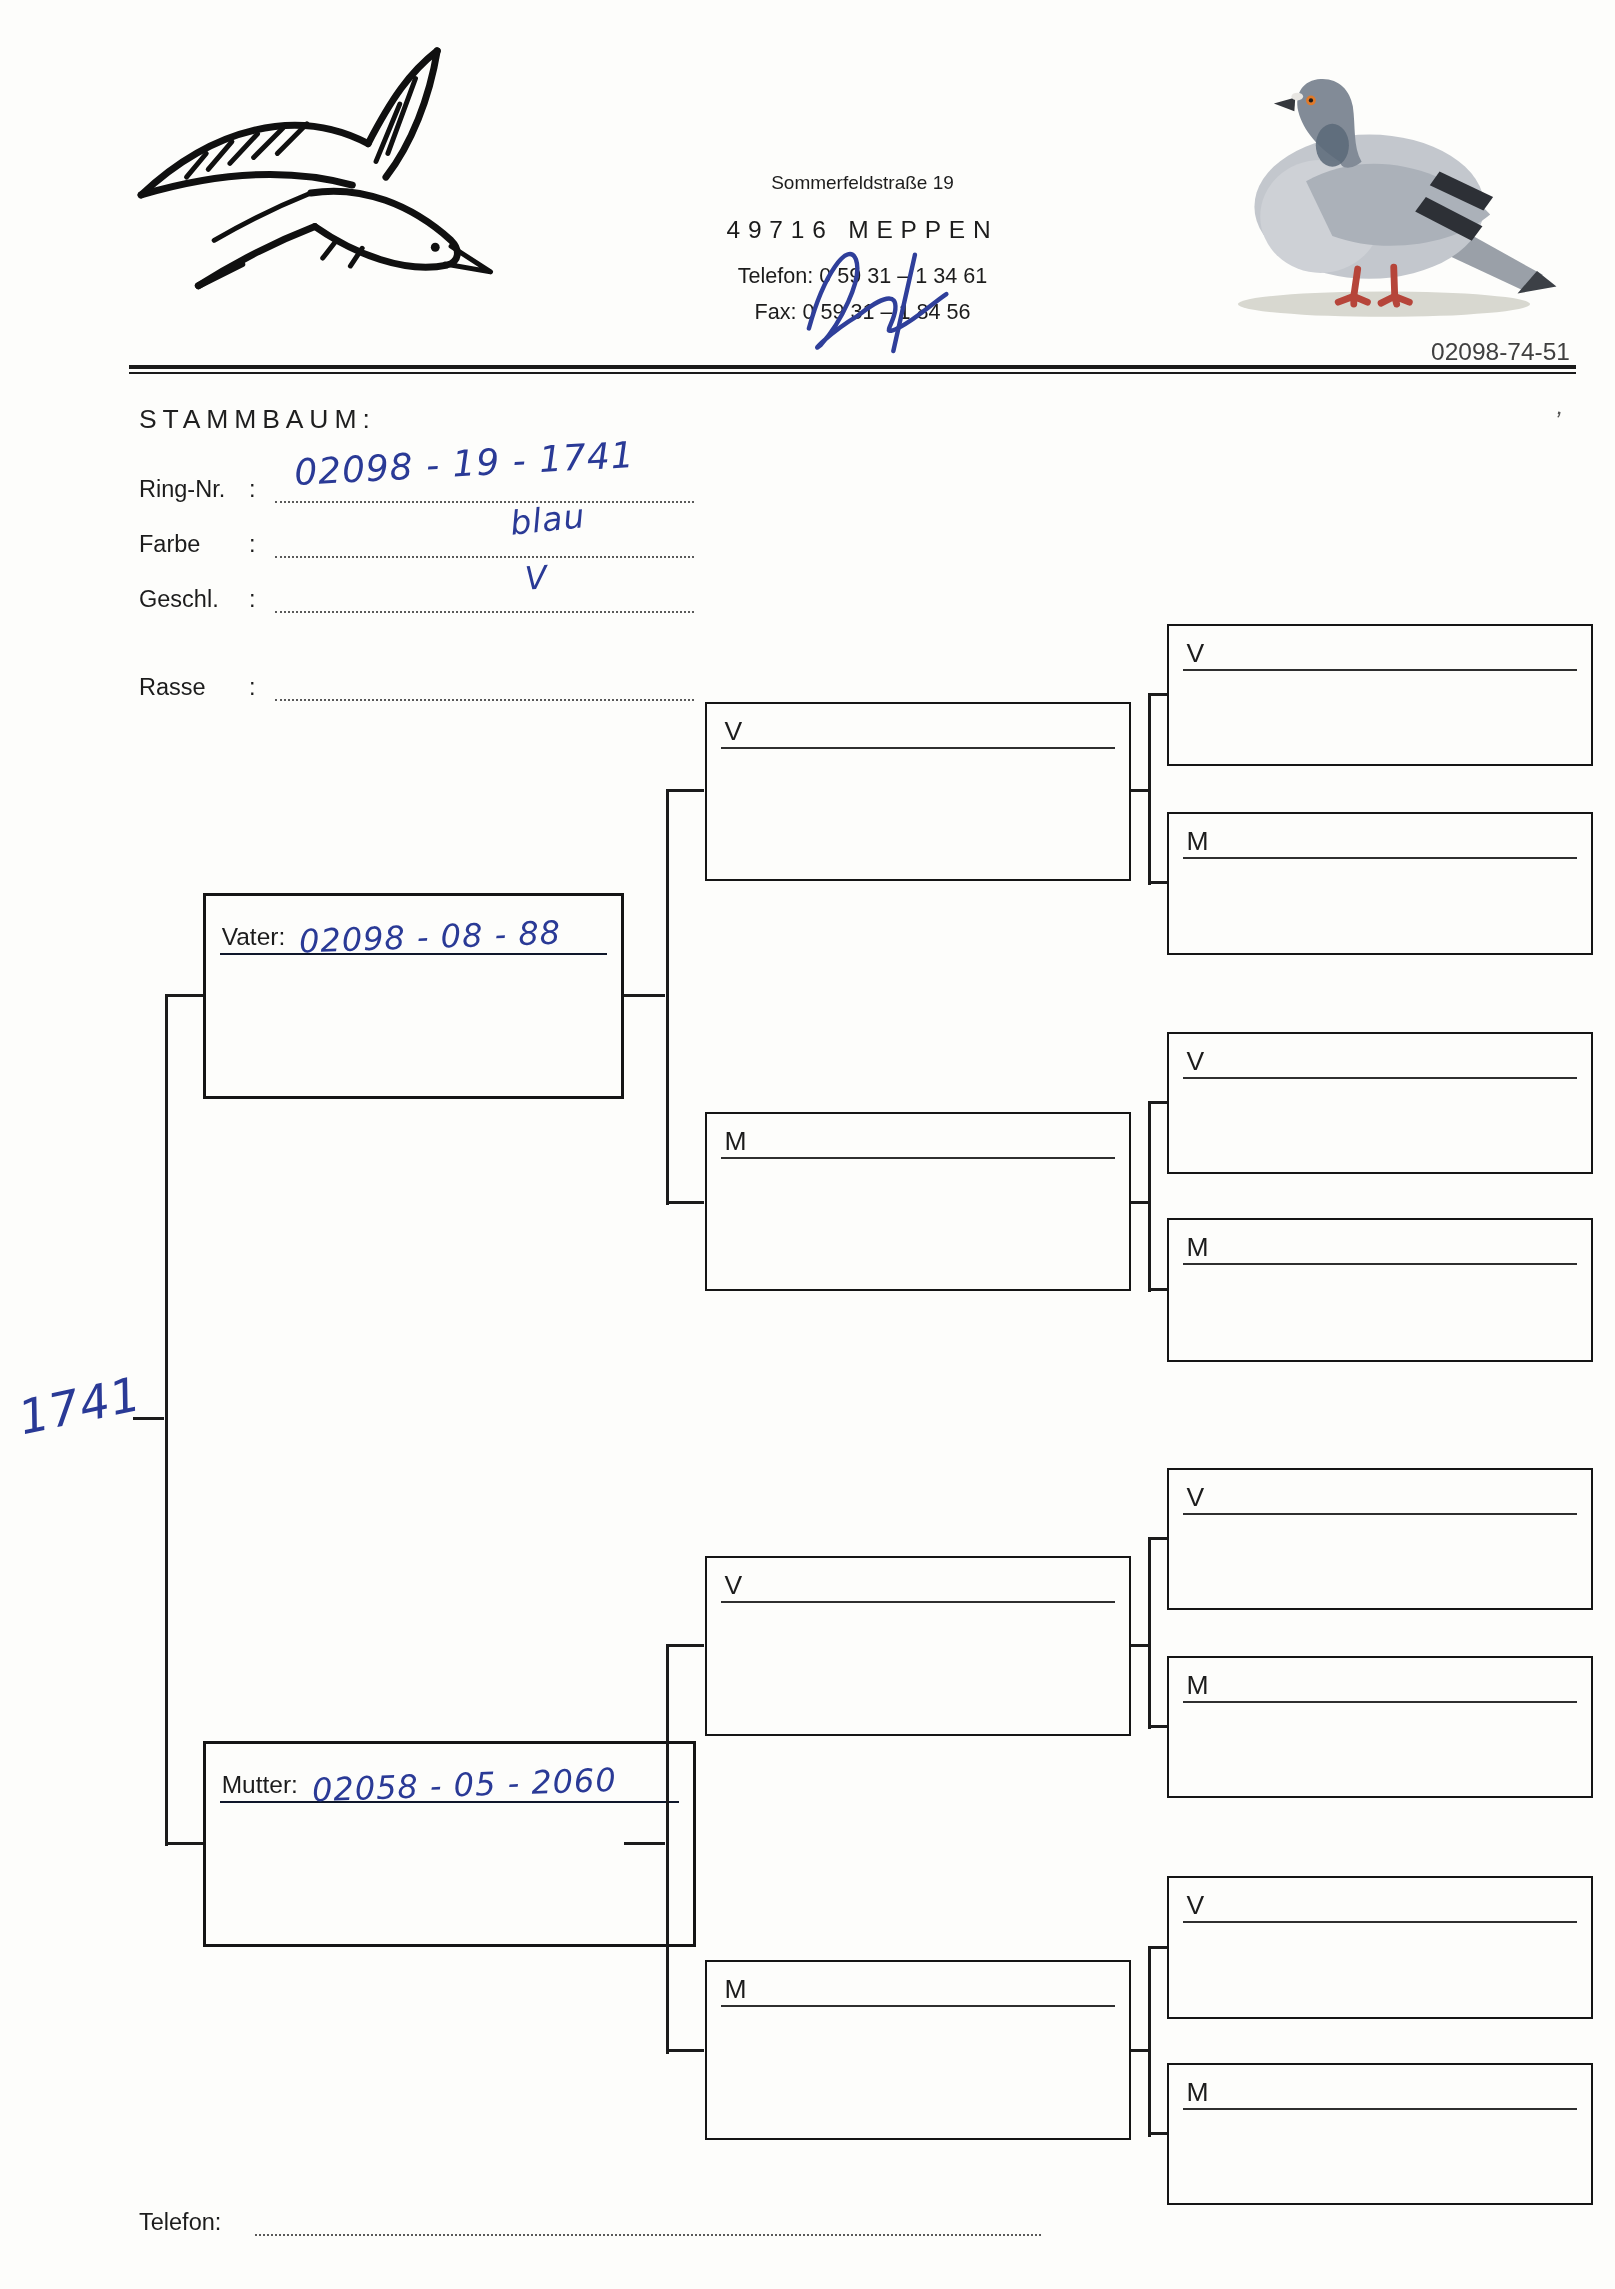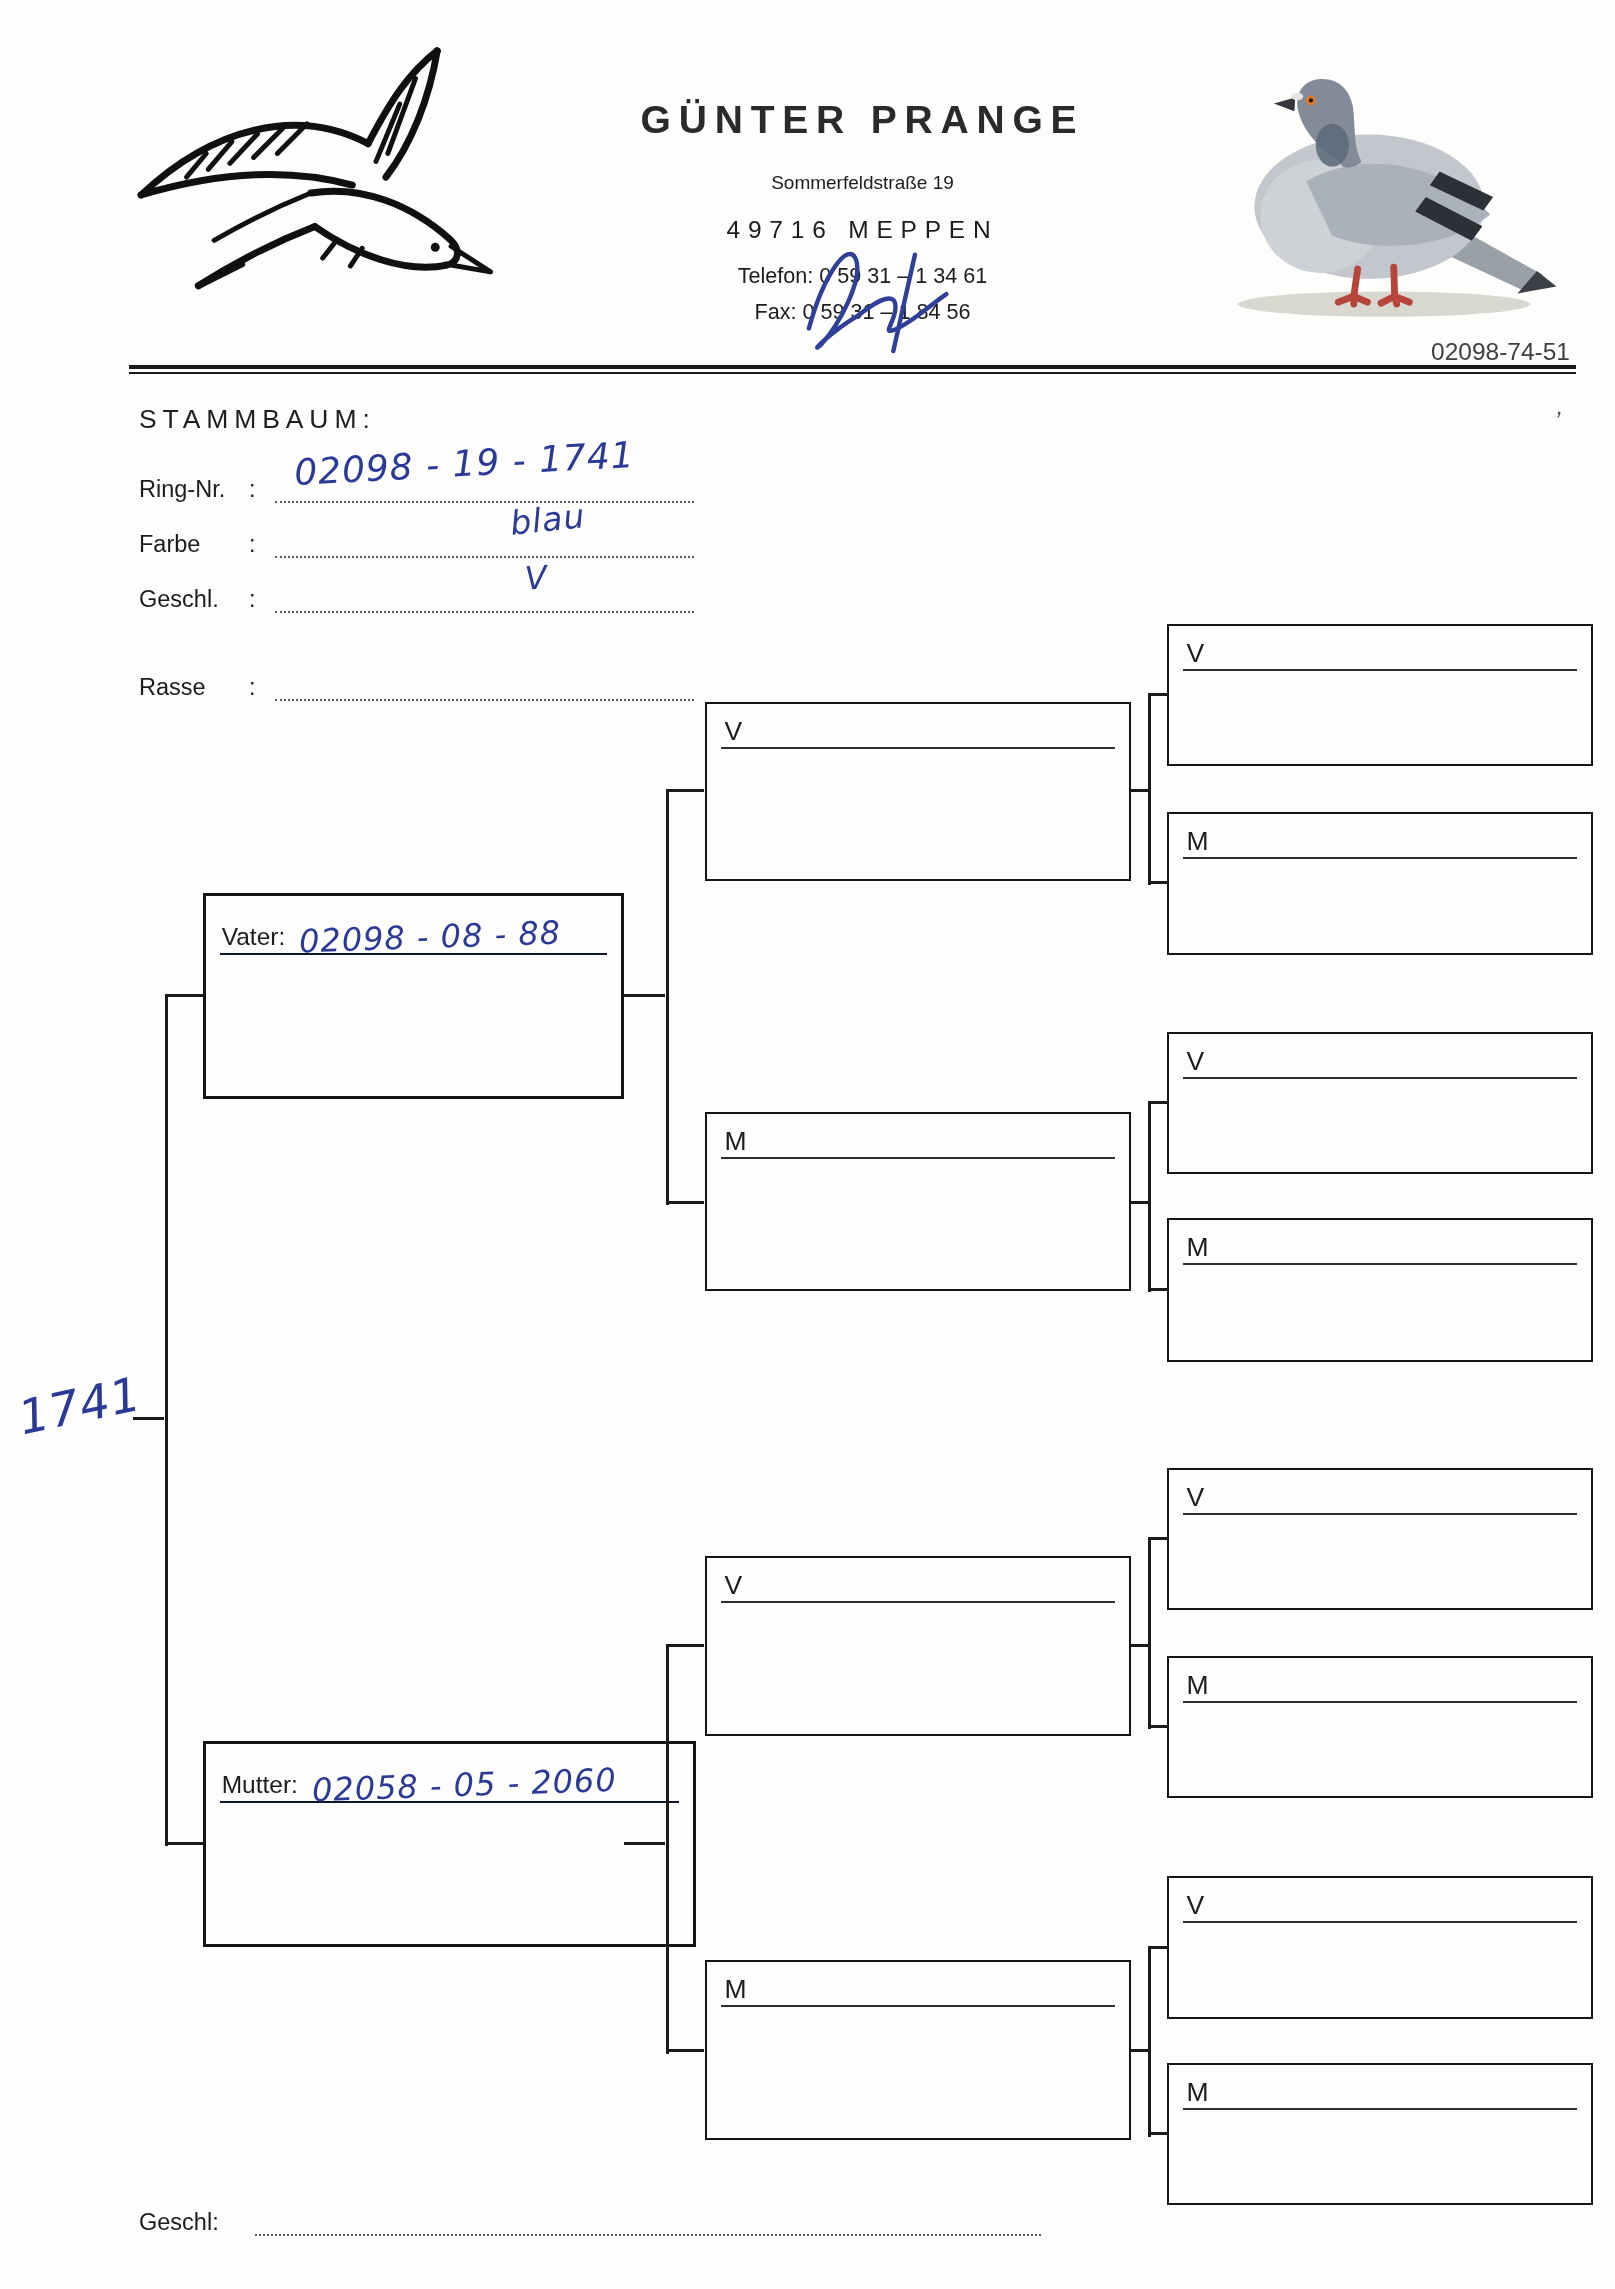--- a/index.html
+++ b/index.html
@@ -84,21 +84,20 @@
       <circle cx="336" cy="213" r="4.5" fill="#101010" stroke="none"></circle>
       <path d="M214 192 C 178 206, 140 224, 96 252"></path>
       <path d="M96 252 L140 230"></path>
       <path d="M210 158 C 180 170, 150 184, 112 206" stroke-width="5"></path>
       <path d="M236 206 L222 224" stroke-width="5"></path>
       <path d="M262 214 L250 232" stroke-width="5"></path>
     </g>
   </svg>
 
   <div class="letterhead">
-    <div class="lh-title">GÜNTER PRANGE</div>
     <div class="lh-street">Sommerfeldstraße 19</div>
     <div class="lh-city">49716 MEPPEN</div>
     <div class="lh-phone">Telefon: 0 59 31 – 1 34 61</div>
     <div class="lh-fax">Fax: 0 59 31 – 1 84 56</div>
   </div>
 
   <svg class="abs" style="left:750px;top:235px;width:270px;height:123px" viewBox="0 0 275 125" aria-hidden="true">
     <g fill="none" stroke="#2f3f9a" stroke-width="4.5" stroke-linecap="round">
       <path d="M60 95 C 75 40, 100 5, 108 25 C 115 45, 92 90, 72 112 C 60 122, 80 100, 110 82"></path>
       <path d="M110 82 C 135 62, 150 58, 148 76 C 146 92, 132 104, 152 94 C 170 85, 185 70, 200 60"></path>
@@ -271,18 +270,18 @@
       <span class="glabel">V</span>
     </div>
   </div>
   <div class="gbox" style="left:1167px;top:2063px;width:426px;height:142px">
     <div class="glabel-row">
       <span class="glabel">M</span>
     </div>
   </div>
 
   <div class="field-row" style="top:2203px;width:902px">
-    <span class="flabel" style="width:116px">Geschl:</span>
+    <span class="flabel" style="width:116px">Telefon:</span>
     <span class="fdots" style="flex:1"></span>
   </div>
 
 </div>
 
 
 </body></html>

